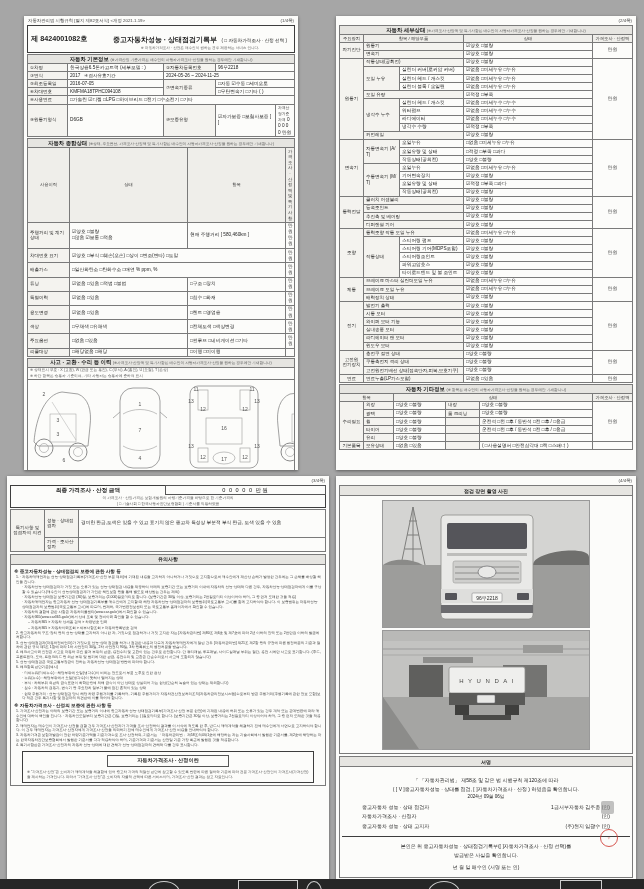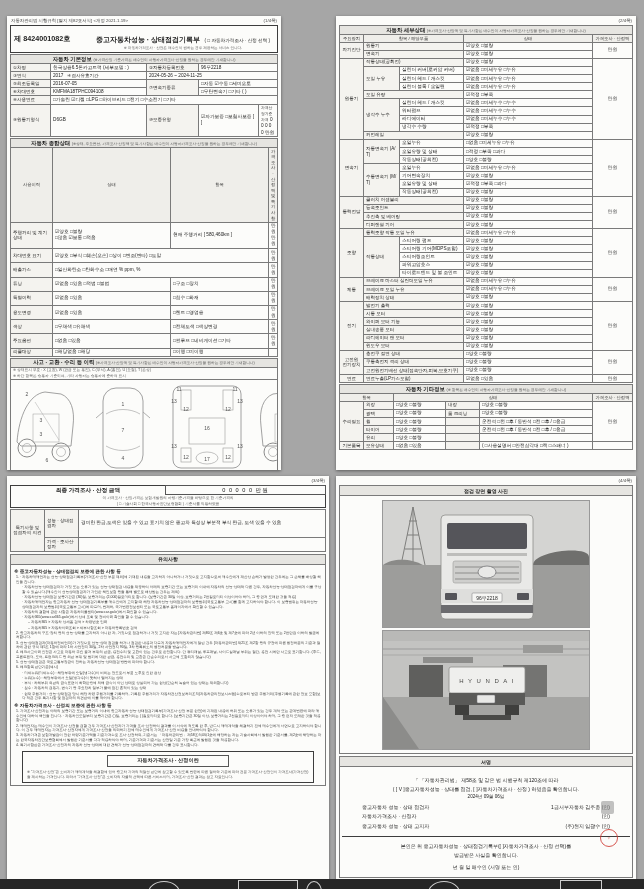--- a/index.html
+++ b/index.html
@@ -1,19 +1,19 @@
 <!DOCTYPE html>
 <html><head>
 <meta charset="utf-8">
 <style>
   html,body{margin:0;padding:0;}
   body{width:644px;height:889px;background:#a6a6a6;position:relative;overflow:hidden;
        font-family:"Liberation Sans","DejaVu Sans",sans-serif;color:#1c1c1c;}
   .page{position:absolute;background:#fcfcfa;box-shadow:0 1px 3px rgba(0,0,0,.45);overflow:hidden;}
-  #page1{left:7px;top:16px;width:274px;height:454px;}
+  #page1{left:24px;top:16px;width:274px;height:454px;}
   #page2{left:336px;top:16px;width:300px;height:454px;}
   #page3{left:7px;top:476px;width:322px;height:404px;}
   #page4{left:336px;top:476px;width:300px;height:404px;}
   .meta{display:flex;justify-content:space-between;font-size:4.4px;color:#444;padding:2px 4px 1px;}
   .inner{padding:1px 3px 3px;}
   table{border-collapse:collapse;width:100%;table-layout:fixed;}
   td,th{border:0.5px solid #7a7a7a;padding:0.5px 2px;font-size:4.7px;line-height:1.3;
         vertical-align:middle;overflow:hidden;font-weight:normal;text-align:left;word-break:break-all;}
   .tb{border:1px solid #3d3d3d;}
   .sechead{background:#e6e5e1;text-align:center;font-weight:bold;font-size:5.4px;}

